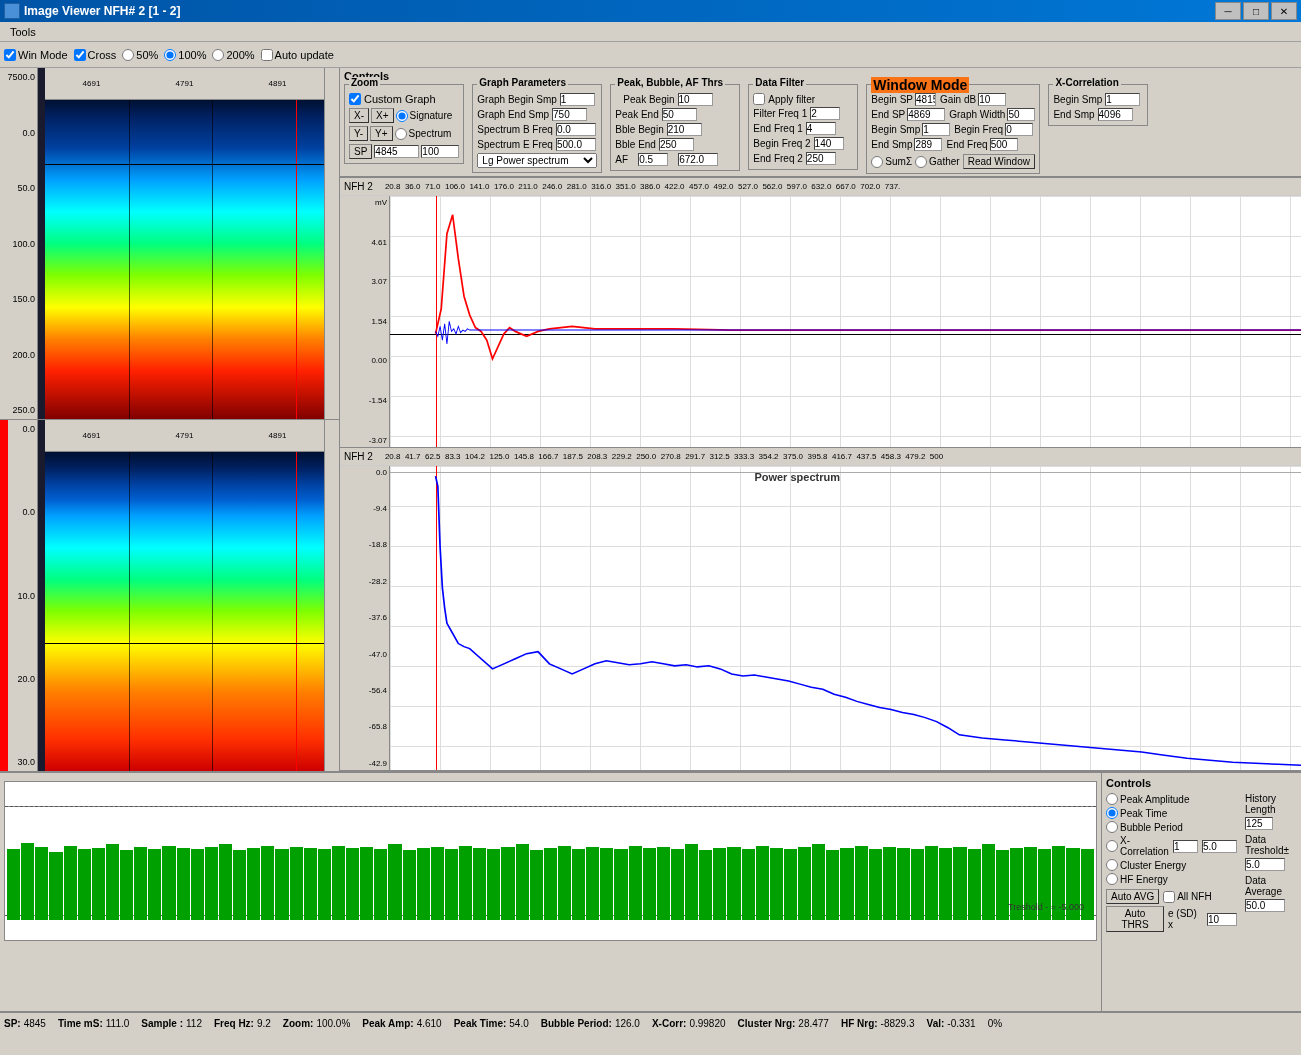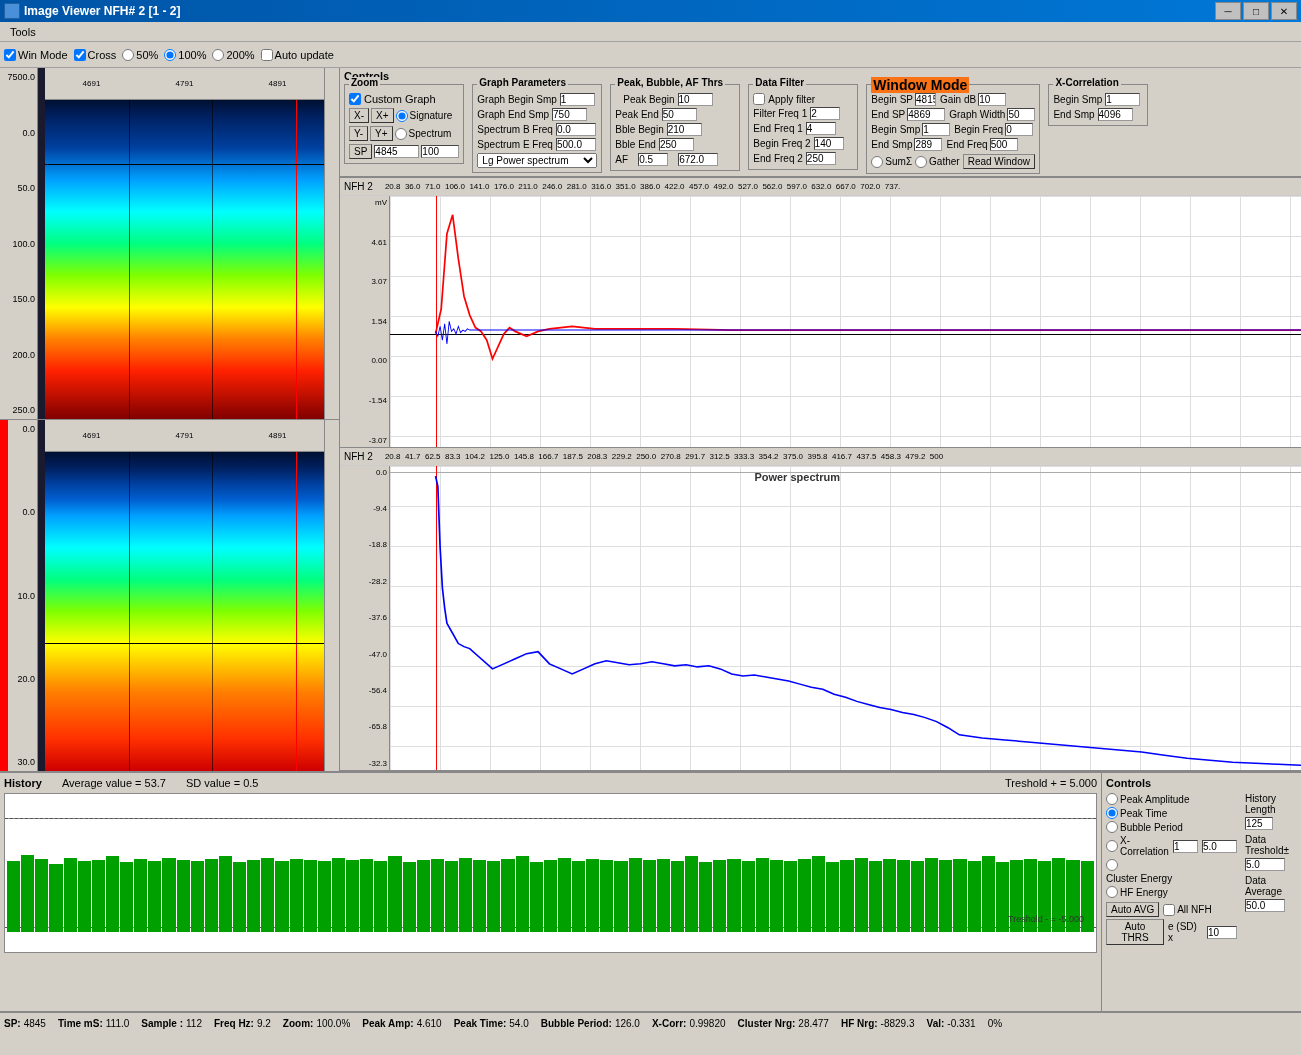--- a/index.html
+++ b/index.html
@@ -623,21 +623,21 @@
         </div>
         <div class="graph-y-axis">
           <span>0.0</span>
           <span>-9.4</span>
           <span>-18.8</span>
           <span>-28.2</span>
           <span>-37.6</span>
           <span>-47.0</span>
           <span>-56.4</span>
           <span>-65.8</span>
-          <span>-32.3</span>
+          <span>-42.9</span>
         </div>
         <div class="graph-canvas">
           <div class="graph-grid"></div>
 
           <div style="position:absolute;top:2%;left:0;right:0;height:1px;background:#aaa;"></div>
 
           <div class="vertical-red-line" style="left:5%;"></div>
 
           <div style="position:absolute;top:5px;left:40%;font-size:11px;font-weight:bold;color:#333;">Power spectrum</div>
 
@@ -646,32 +646,20 @@
           </svg>
         </div>
       </div>
 
     </div>
   </div>
 
   <div class="history-panel">
     <div class="history-top">
       <div class="history-left">
-        <div style="display:flex;gap:20px;align-items:center;margin-bottom:2px;">
-          <span style="font-weight:bold;font-size:11px;">History</span>
-          <span style="font-size:11px;">
-            <span>Average value =</span>
-            <span>53.7</span>
-          </span>
-          <span style="font-size:11px;">
-            <span>SD value =</span>
-            <span>0.5</span>
-          </span>
-          <span style="font-size:11px;margin-left:auto;">Treshold + = 5.000</span>
-        </div>
 
         <div class="history-graph">
 
           <div class="threshold-line" style="top:15%;"></div>
 
           <div class="threshold-line" style="bottom:15%;"></div>
 
           <div class="history-bars">
 
             <div class="history-bar" style="height:60%;"></div>
@@ -781,21 +769,21 @@
             </div>
             <div class="hist-ctrl-row">
               <label style="display:flex;align-items:center;gap:2px;font-size:10px;">
                 <input type="radio" name="histtype" style="">
                 <span>X-Correlation</span>
               </label>
               <input type="text" value="1" style="width: 25px;">
               <input type="text" value="5.0" style="width: 35px;">
             </div>
             <div class="hist-ctrl-row">
-              <label style="display:flex;align-items:flex-start;gap:2px;font-size:10px;flex-direction:column;">
+              <label style="display:flex;align-items:center;gap:2px;font-size:10px;">
                 <input type="radio" name="histtype" style="">
                 <span>Cluster Energy</span>
               </label>
             </div>
             <div class="hist-ctrl-row">
               <label style="display:flex;align-items:center;gap:2px;font-size:10px;">
                 <input type="radio" name="histtype" style="">
                 <span>HF Energy</span>
               </label>
             </div>

